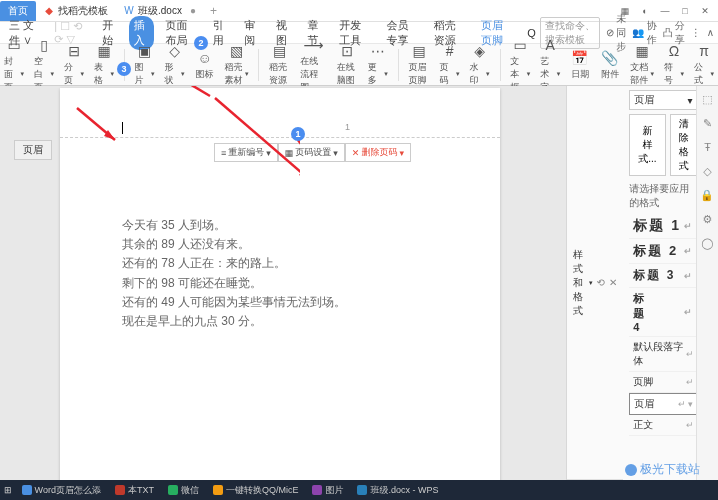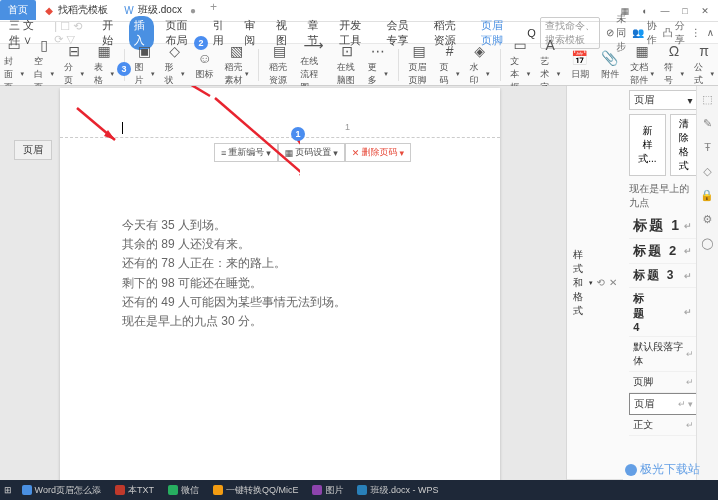--- a/index.html
+++ b/index.html
@@ -1,20 +1,20 @@
 <!DOCTYPE html>
 <html><head>
 <meta charset="utf-8">
 <style>
 * { margin: 0; padding: 0; box-sizing: border-box; font-family: "Microsoft YaHei", sans-serif; }
 body { width: 718px; height: 500px; background: #fff; overflow: hidden; font-size: 11px; color: #333; }
 
 
 .titlebar { height: 22px; background: #fff; display: flex; align-items: center; border-bottom: 1px solid #e0e0e0; }
-.tab-strip { display: flex; height: 100%; }
+.tab-strip { display: flex; height: 100%; align-items: center; }
 .tab { display: flex; align-items: center; padding: 0 8px; height: 20px; gap: 4px; font-size: 10px; }
 .tab.home { background: #4a90e2; color: #fff; border-radius: 2px 2px 0 0; }
 .tab .icon-sm { width: 10px; height: 10px; display: inline-flex; align-items: center; justify-content: center; }
 .tab .close { margin-left: 4px; font-size: 10px; color: #999; }
 .tab-add { padding: 0 6px; color: #999; font-size: 12px; }
 .tab.doc .icon-sm { color: #4a90e2; }
 .tab.tpl .icon-sm { color: #e74c3c; }
 .win-controls { margin-left: auto; display: flex; gap: 2px; padding-right: 4px; }
 .win-controls span { width: 18px; height: 16px; display: flex; align-items: center; justify-content: center; font-size: 9px; color: #666; }
 
@@ -286,21 +286,21 @@
     </div>
     <div class="rp-section">
       <div class="rp-combo">
           <span>页眉</span>
           <span>▾</span>
         </div>
       <div class="rp-buttons">
         <button class="rp-btn">新样式...</button>
         <button class="rp-btn">清除格式</button>
       </div>
-      <div class="rp-hint">现在是早上的九点</div>
+      <div class="rp-hint">请选择要应用的格式</div>
       <div class="style-list" id="style-list">
           <div class="style-item h1">
             <span>标题 1</span>
             <span class="ret">↵</span>
           </div>
           <div class="style-item h2">
             <span>标题 2</span>
             <span class="ret">↵</span>
           </div>
           <div class="style-item h3">

